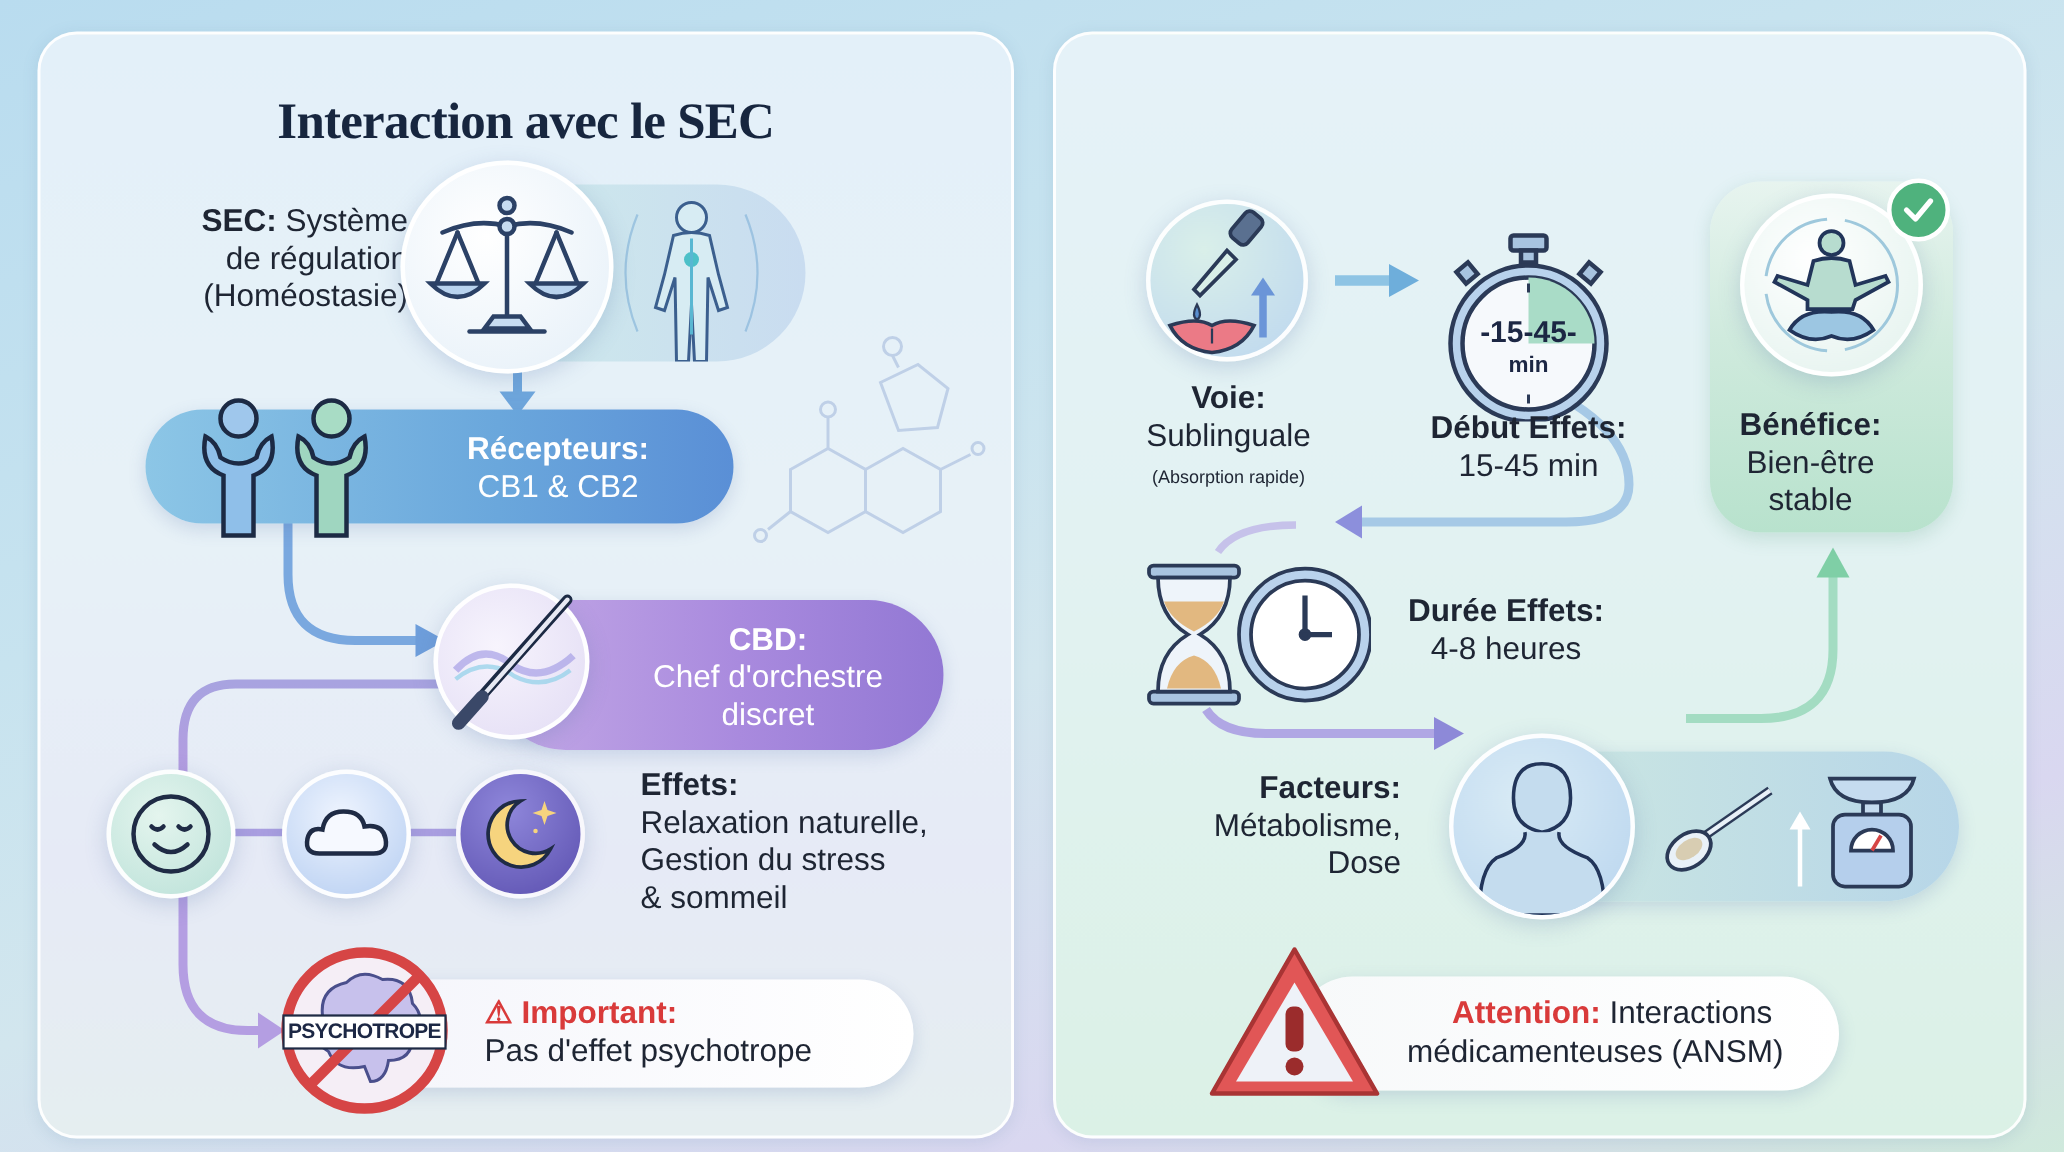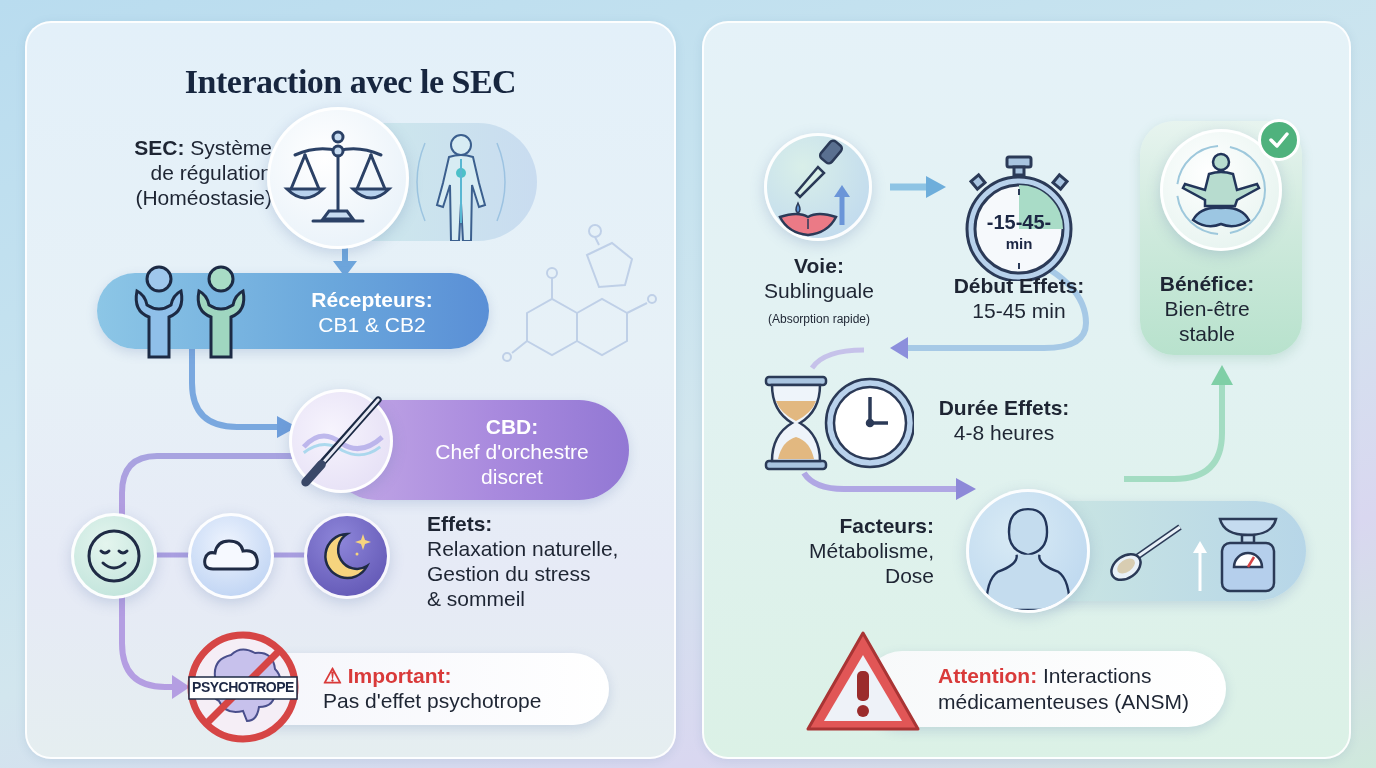--- a/index.html
+++ b/index.html
@@ -361,21 +361,21 @@
     <svg width="124" height="124" viewBox="0 0 124 124">
       <g stroke="#22355a" stroke-width="2.5" fill="#c4dcee">
         <path d="M 62 18 Q 82 18 82 42 Q 82 62 62 66 Q 42 62 42 42 Q 42 18 62 18 Z"></path>
         <path d="M 50 66 Q 52 76 30 84 Q 18 92 18 124 L 106 124 Q 106 92 94 84 Q 72 76 74 66"></path>
       </g>
     </svg>
   </div>
 
   <div class="pill" style="left:160px; top:628px; width:362px; height:76px; background:linear-gradient(90deg,#f7f9fa,#ffffff); border-radius:38px;">
     <div class="abs" style="left:74px; top:12px; font-size:21px; line-height:26px; color:#1e2533;">
-      <span style="color:#d93a3a; font-weight:bold;">Attention:</span>
+      <span style="color:#d93a3a; font-weight:bold;margin-left:30px;">Attention:</span>
       <span>Interactions</span><br>
       <span>médicamenteuses (ANSM)</span>
     </div>
   </div>
   <div class="abs" style="left:100px; top:604px; width:118px; height:108px;">
     <svg width="118" height="108" viewBox="0 0 118 108">
       <path d="M 59 6 L 114 102 L 4 102 Z" fill="#e15656" stroke="#a93434" stroke-width="3" stroke-linejoin="round"></path>
       <path d="M 59 28 L 98 94 L 20 94 Z" fill="#eef2f8"></path>
       <rect x="53" y="44" width="12" height="30" rx="5" fill="#9b2c2c"></rect>
       <circle cx="59" cy="84" r="6" fill="#9b2c2c"></circle>

